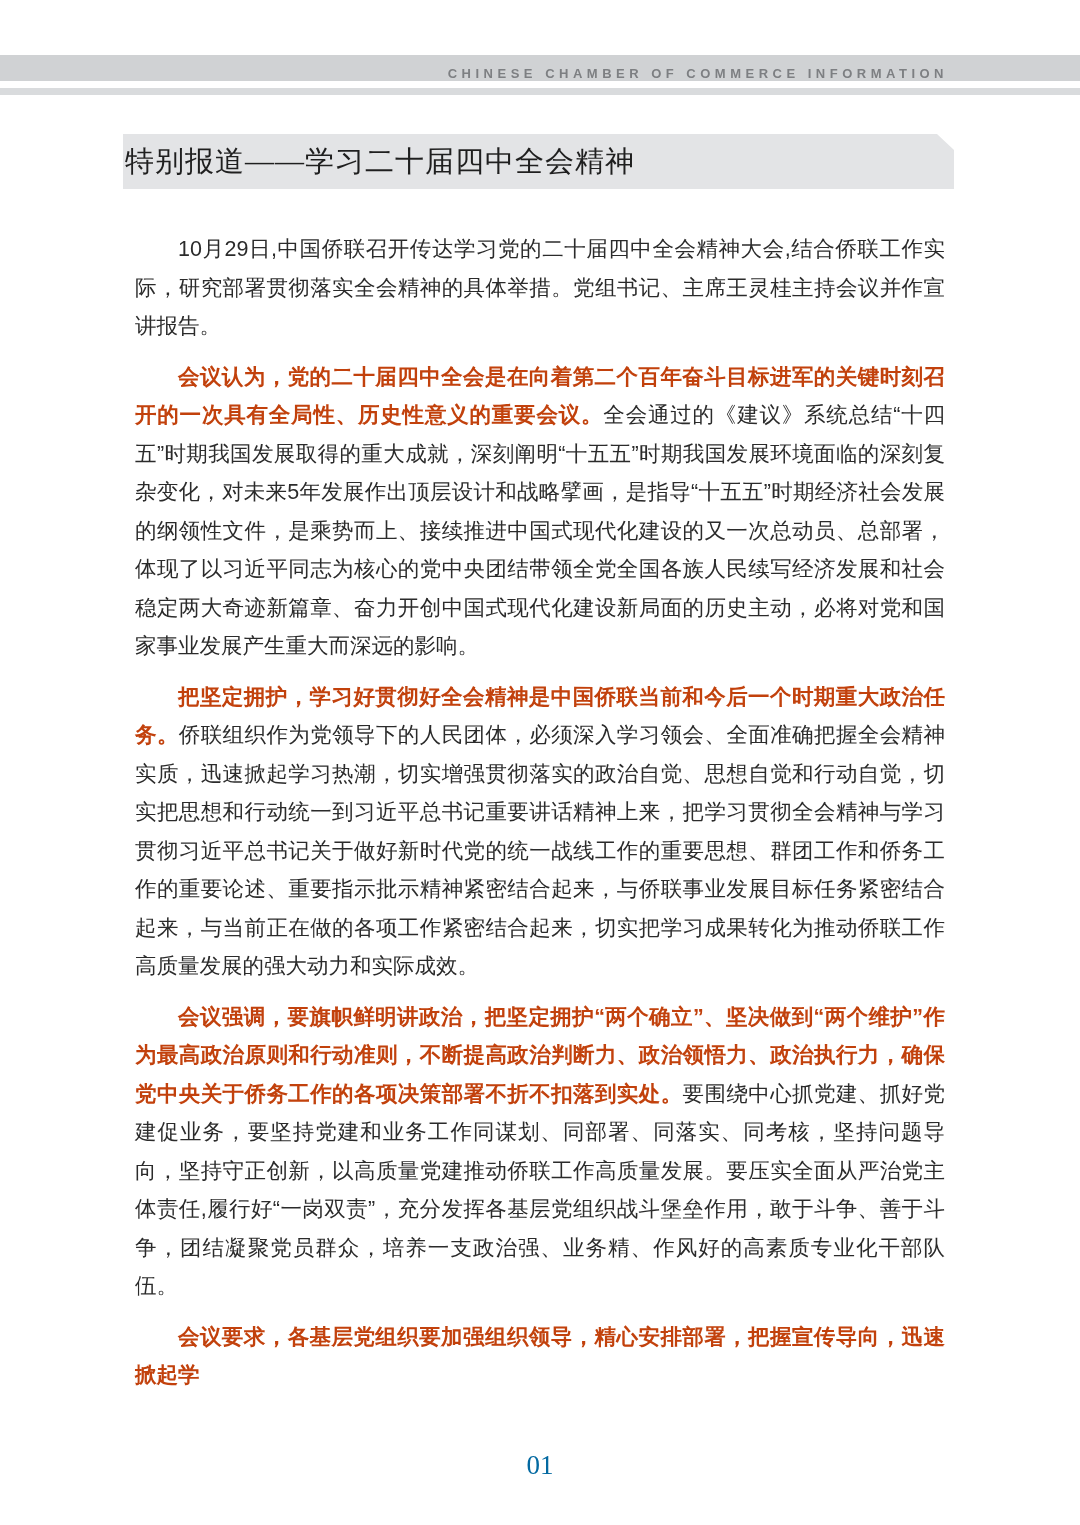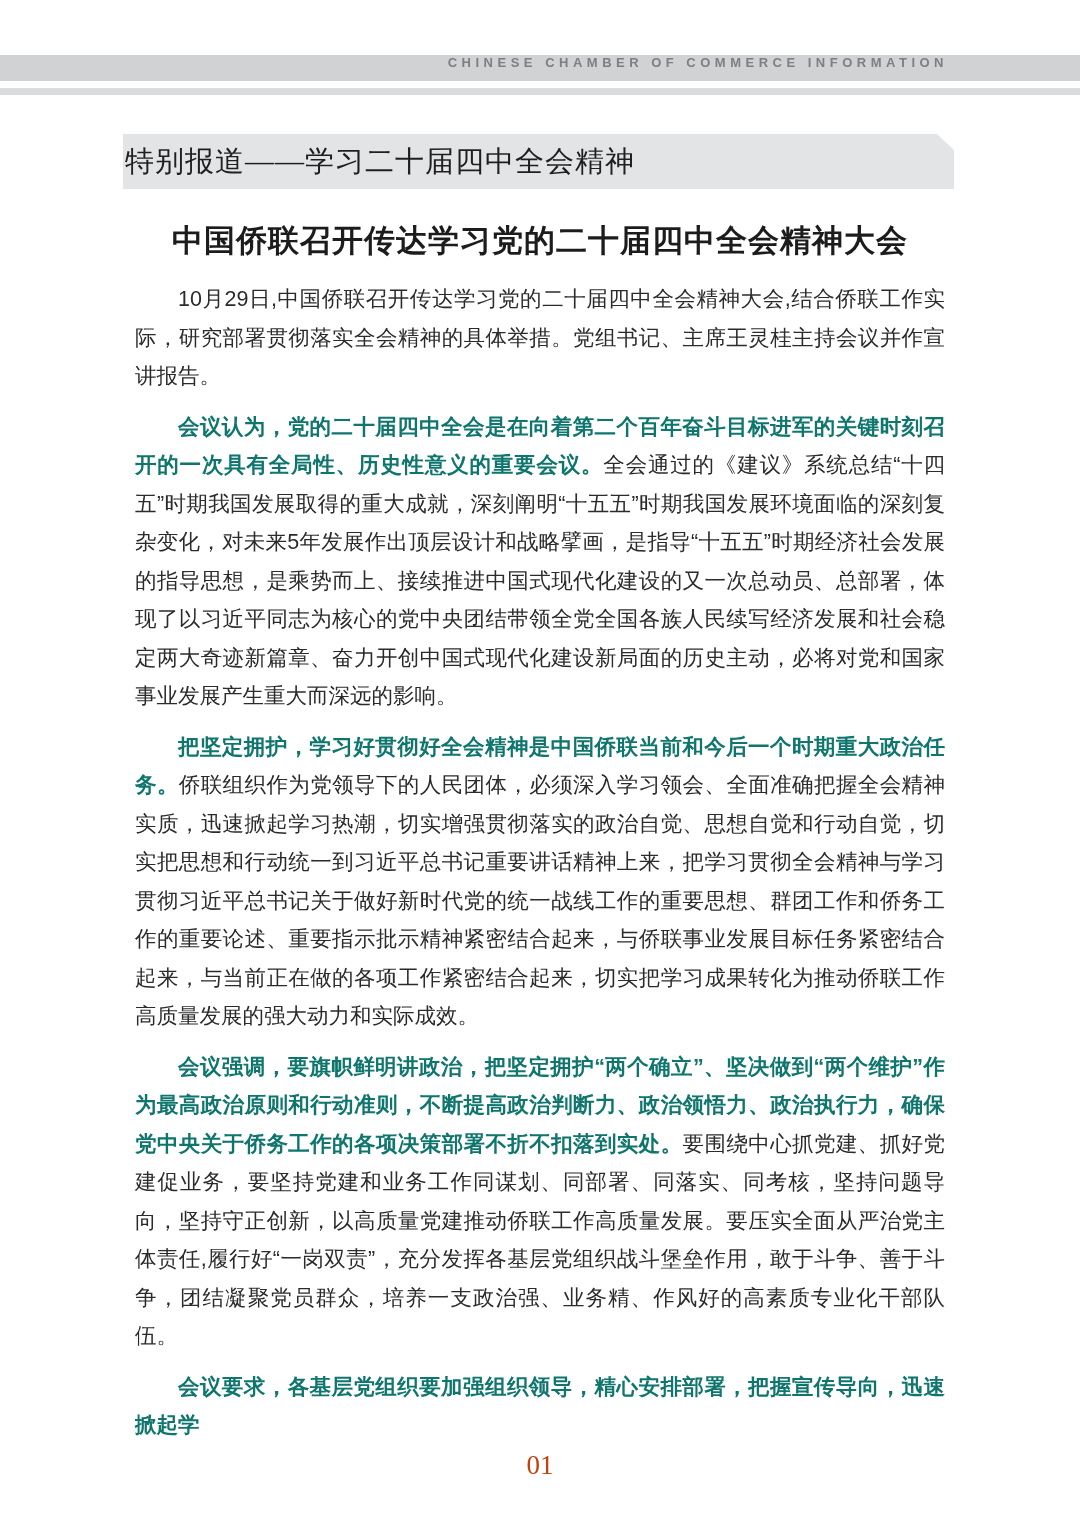--- a/index.html
+++ b/index.html
@@ -18,21 +18,21 @@
     color: var(--text-color, #2b2b2b);
   }
   .masthead-bar {
     position: absolute;
     left: 0;
     top: 55px;
     width: 100%;
     height: 26px;
     background: var(--bar-color, #d0d2d4);
     display: flex;
-    align-items: flex-start;
+    align-items: flex-end;
     justify-content: flex-end;
   }
   .masthead-text {
     font-size: 13px;
     font-weight: bold;
     letter-spacing: 4.5px;
     color: var(--masthead-text-color, #7d7f82);
     padding-right: 132px;
     white-space: nowrap;
   }
@@ -84,54 +84,53 @@
     line-height: 38.5px;
     text-align: justify;
     color: var(--text-color, #2b2b2b);
   }
   .para {
     margin: 12px;
     text-indent: 2em;
   }
   .para .bold {
     font-weight: bold;
-    color: #0f766e;
+    color: #c2410c;
   }
   .page-number {
     position: absolute;
     left: 0;
     top: 1450px;
     width: 100%;
     text-align: center;
     font-family: "Liberation Serif", serif;
     font-size: 27px;
-    color: #c2410c;
+    color: #0369a1;
   }
 </style>
 </head>
 <body>
 
 <div class="page">
 
   <div class="masthead-bar">
     <span class="masthead-text">CHINESE CHAMBER OF COMMERCE INFORMATION</span>
   </div>
 
   <div class="divider-bar"></div>
 
   <div class="section-banner">
     <span class="section-banner-label">特别报道——学习二十届四中全会精神</span>
   </div>
 
   <div class="article">
-    <h1 class="article-title">中国侨联召开传达学习党的二十届四中全会精神大会</h1>
     <div class="article-body">
 
     <p class="para"><span>10月29日,中国侨联召开传达学习党的二十届四中全会精神大会,结合侨联工作实际，研究部署贯彻落实全会精神的具体举措。党组书记、主席王灵桂主持会议并作宣讲报告。</span></p>
-        <p class="para"><span class="bold">会议认为，党的二十届四中全会是在向着第二个百年奋斗目标进军的关键时刻召开的一次具有全局性、历史性意义的重要会议。</span><span>全会通过的《建议》系统总结“十四五”时期我国发展取得的重大成就，深刻阐明“十五五”时期我国发展环境面临的深刻复杂变化，对未来5年发展作出顶层设计和战略擘画，是指导“十五五”时期经济社会发展的指导思想，是乘势而上、接续推进中国式现代化建设的又一次总动员、总部署，体现了以习近平同志为核心的党中央团结带领全党全国各族人民续写经济发展和社会稳定两大奇迹新篇章、奋力开创中国式现代化建设新局面的历史主动，必将对党和国家事业发展产生重大而深远的影响。</span></p>
+        <p class="para"><span class="bold">会议认为，党的二十届四中全会是在向着第二个百年奋斗目标进军的关键时刻召开的一次具有全局性、历史性意义的重要会议。</span><span>全会通过的《建议》系统总结“十四五”时期我国发展取得的重大成就，深刻阐明“十五五”时期我国发展环境面临的深刻复杂变化，对未来5年发展作出顶层设计和战略擘画，是指导“十五五”时期经济社会发展的纲领性文件，是乘势而上、接续推进中国式现代化建设的又一次总动员、总部署，体现了以习近平同志为核心的党中央团结带领全党全国各族人民续写经济发展和社会稳定两大奇迹新篇章、奋力开创中国式现代化建设新局面的历史主动，必将对党和国家事业发展产生重大而深远的影响。</span></p>
         <p class="para"><span class="bold">把坚定拥护，学习好贯彻好全会精神是中国侨联当前和今后一个时期重大政治任务。</span><span>侨联组织作为党领导下的人民团体，必须深入学习领会、全面准确把握全会精神实质，迅速掀起学习热潮，切实增强贯彻落实的政治自觉、思想自觉和行动自觉，切实把思想和行动统一到习近平总书记重要讲话精神上来，把学习贯彻全会精神与学习贯彻习近平总书记关于做好新时代党的统一战线工作的重要思想、群团工作和侨务工作的重要论述、重要指示批示精神紧密结合起来，与侨联事业发展目标任务紧密结合起来，与当前正在做的各项工作紧密结合起来，切实把学习成果转化为推动侨联工作高质量发展的强大动力和实际成效。</span></p>
         <p class="para"><span class="bold">会议强调，要旗帜鲜明讲政治，把坚定拥护“两个确立”、坚决做到“两个维护”作为最高政治原则和行动准则，不断提高政治判断力、政治领悟力、政治执行力，确保党中央关于侨务工作的各项决策部署不折不扣落到实处。</span><span>要围绕中心抓党建、抓好党建促业务，要坚持党建和业务工作同谋划、同部署、同落实、同考核，坚持问题导向，坚持守正创新，以高质量党建推动侨联工作高质量发展。要压实全面从严治党主体责任,履行好“一岗双责”，充分发挥各基层党组织战斗堡垒作用，敢于斗争、善于斗争，团结凝聚党员群众，培养一支政治强、业务精、作风好的高素质专业化干部队伍。</span></p>
         <p class="para"><span class="bold">会议要求，各基层党组织要加强组织领导，精心安排部署，把握宣传导向，迅速掀起学</span></p>
       </div>
   </div>
 
   <div class="page-number">01</div>
 
 </div>
 

